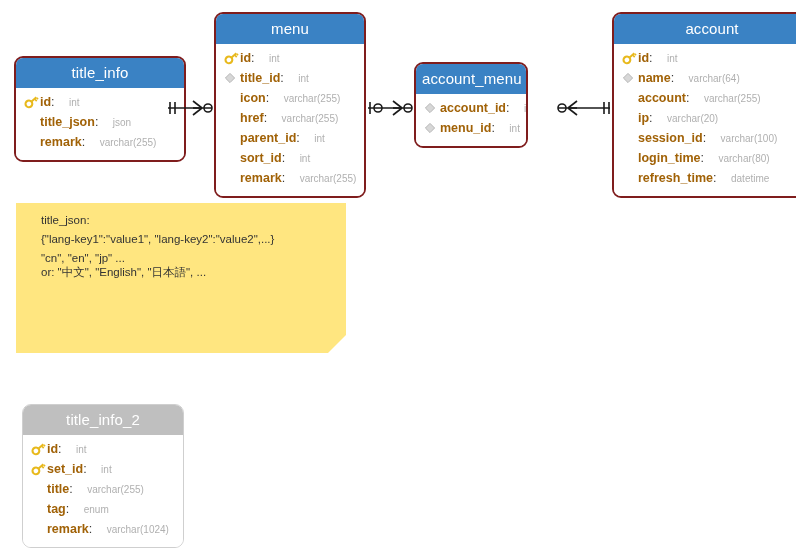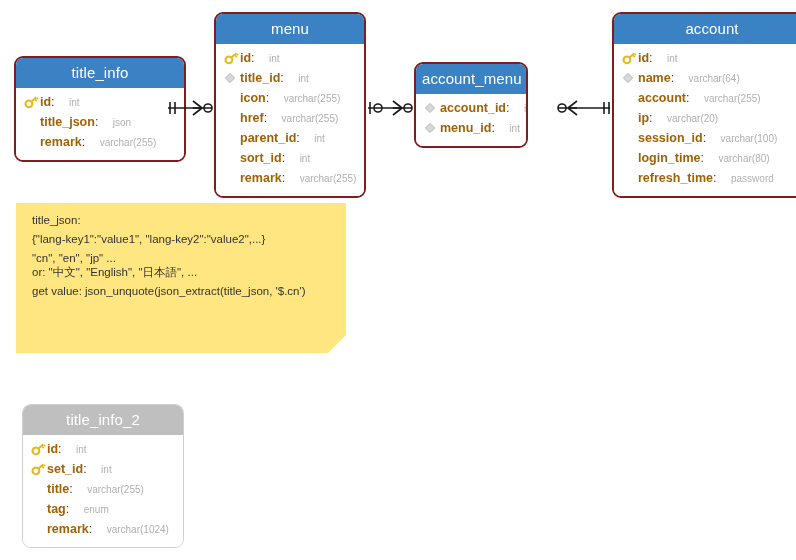--- a/index.html
+++ b/index.html
@@ -69,21 +69,21 @@
     margin-left: 11px;
   }
   .fsep { font-size: 12.5px; color: #3a3a3a; }
 
   
   .note {
     position: absolute;
     background: #ffe680;
     font-size: 11.5px;
     color: #333333;
-    padding: 12px 10px 10px 16px;
+    padding: 12px 10px 10px 25px;
     line-height: 11px;
   }
   .note .nline {
     margin-bottom: 8px;
     white-space: nowrap;
   }
   .note .nline.tight { margin-bottom: 3px; }
   .note .fold {
     position: absolute;
     right: 0; bottom: 0;
@@ -252,21 +252,21 @@
         <div class="field-row">
           <span class="field-icon"></span>
           <span class="fname">login_time</span>
           <span class="fsep">:&nbsp;</span>
           <span class="ftype">varchar(80)</span>
         </div>
         <div class="field-row">
           <span class="field-icon"></span>
           <span class="fname">refresh_time</span>
           <span class="fsep">:&nbsp;</span>
-          <span class="ftype">password</span>
+          <span class="ftype">datetime</span>
         </div>
       </div>
     </div>
     <div class="table-box gray" style="left: 22px; top: 404px; width: 162px;">
       <div class="tbl-header">title_info_2</div>
       <div class="tbl-body">
         <div class="field-row">
           <span class="field-icon"><svg width="18" height="16" viewBox="0 0 18 16">
               <g transform="rotate(-42 9 8)">
                 <circle cx="6.2" cy="8" r="3.4" fill="none" stroke="#e8b91d" stroke-width="2.1"></circle>
@@ -349,16 +349,15 @@
         <g transform="translate(34,0)">
           <line x1="14" y1="4" x2="14" y2="16" stroke="#1a1a1a" stroke-width="1.6" fill="none"></line>
           <line x1="19" y1="4" x2="19" y2="16" stroke="#1a1a1a" stroke-width="1.6" fill="none"></line>
         </g>
       </svg></div>
     <div class="note" style="left: 16px; top: 203px; width: 330px; height: 150px;">
       <div class="nline">title_json:</div>
       <div class="nline">{"lang-key1":"value1", "lang-key2":"value2",...}</div>
       <div class="nline tight">"cn", "en", "jp" ...</div>
       <div class="nline">or: "中文", "English", "日本語", ...</div>
-      <div class="nline">get value: json_unquote(json_extract(title_json, '$.cn')</div>
       <div class="fold"></div>
     </div>
   </div>
 
 </body></html>

